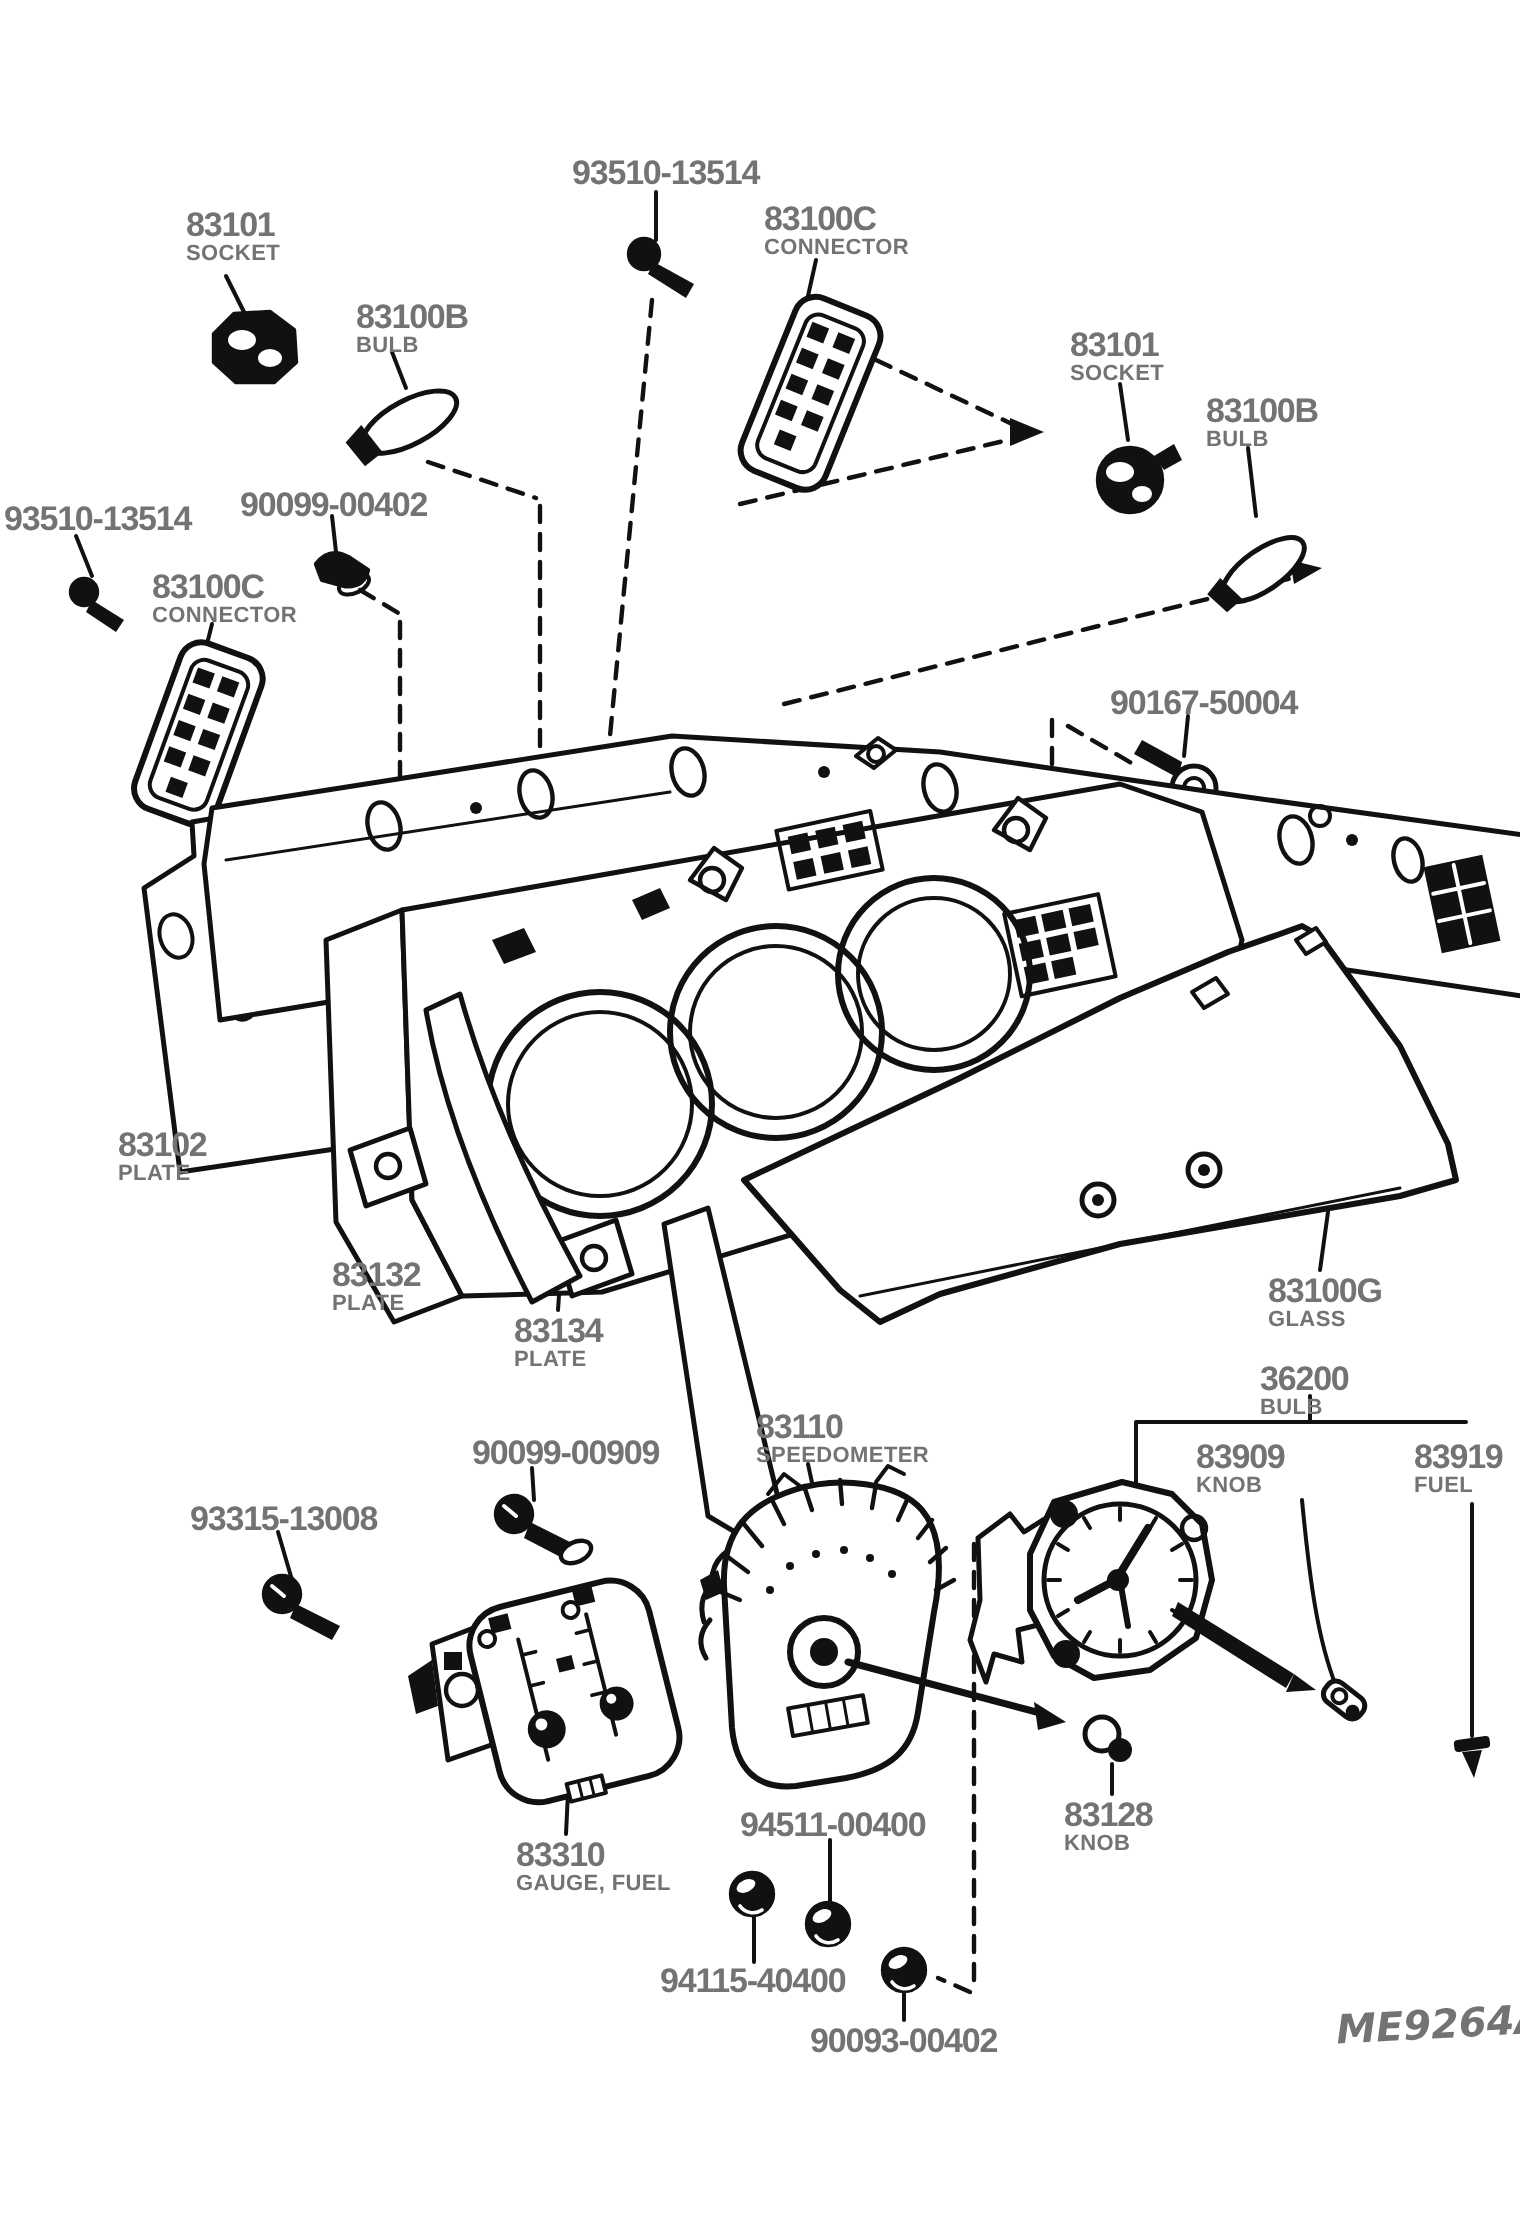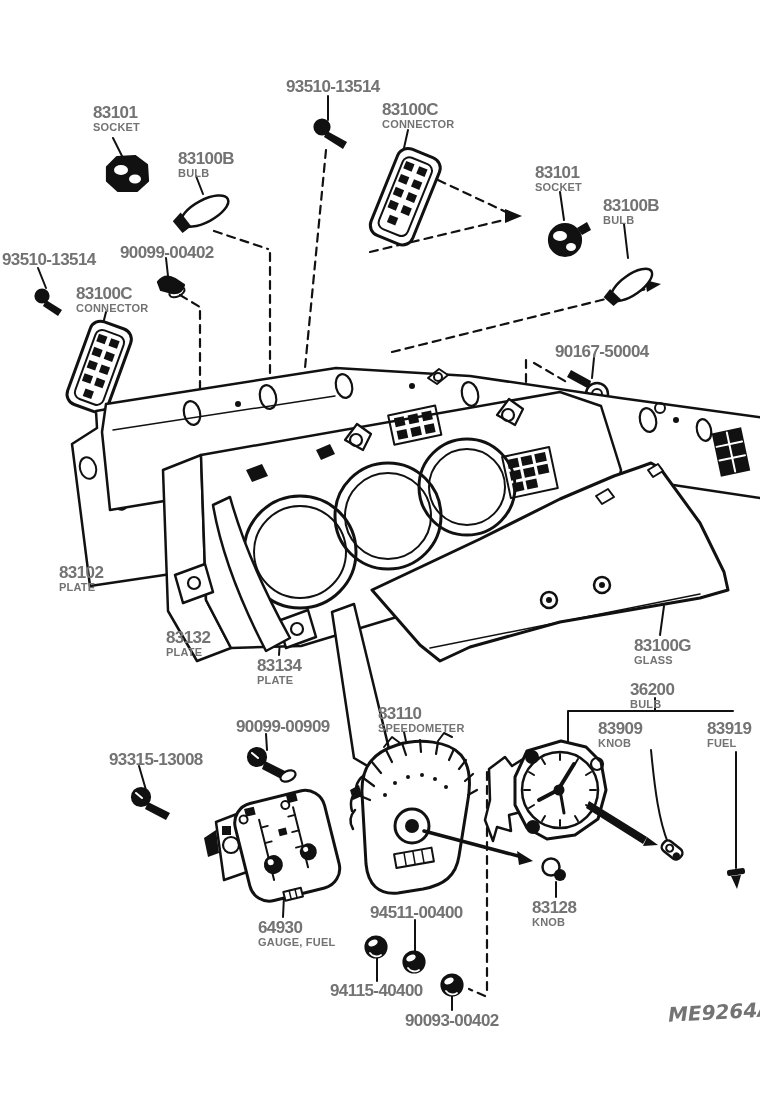--- a/index.html
+++ b/index.html
@@ -453,25 +453,25 @@
       <div class="num">83919</div>
       <div class="sub">FUEL</div>
     </div>
 <div class="lbl" style="left:378px;top:705px">
       <div class="num">83110</div>
       <div class="sub">SPEEDOMETER</div>
     </div>
 <div class="lbl" style="left:236px;top:718px">
       <div class="num">90099-00909</div>
     </div>
-<div class="lbl" style="left:109px;top:751px">
+<div class="lbl" style="left:95px;top:751px">
       <div class="num">93315-13008</div>
     </div>
 <div class="lbl" style="left:258px;top:919px">
-      <div class="num">64930</div>
+      <div class="num">83310</div>
       <div class="sub">GAUGE, FUEL</div>
     </div>
 <div class="lbl" style="left:370px;top:904px">
       <div class="num">94511-00400</div>
     </div>
 <div class="lbl" style="left:330px;top:982px">
       <div class="num">94115-40400</div>
     </div>
 <div class="lbl" style="left:405px;top:1012px">
       <div class="num">90093-00402</div>

